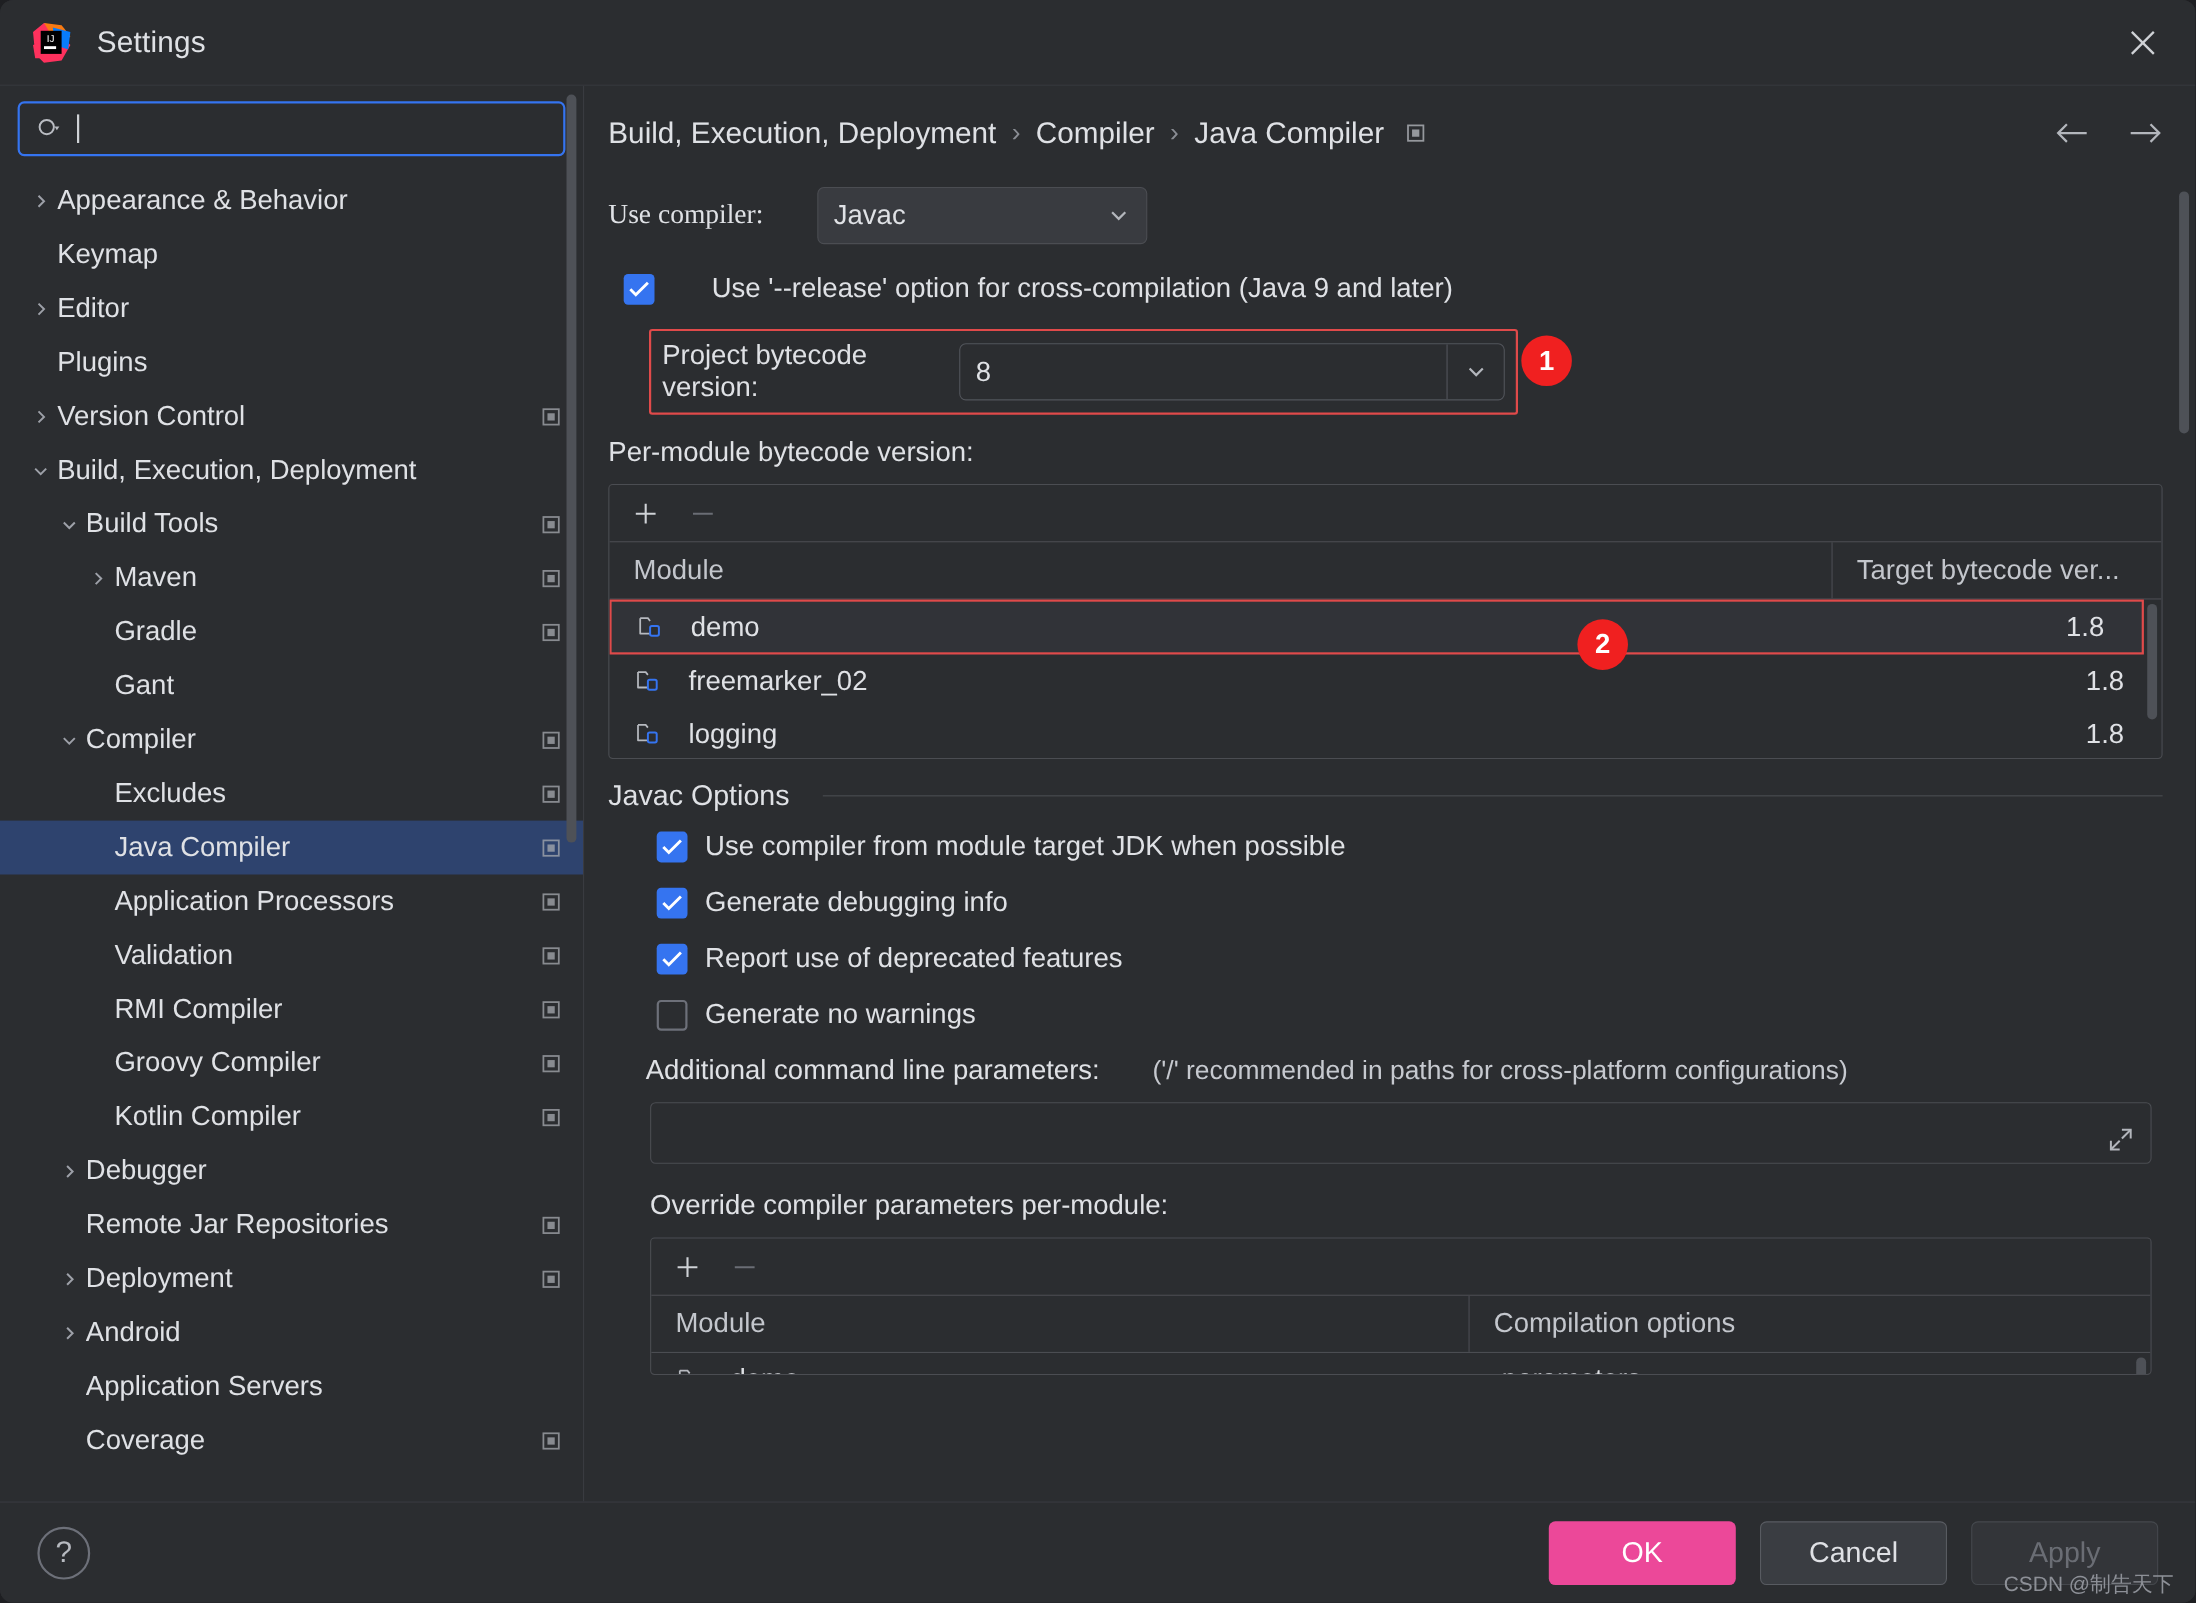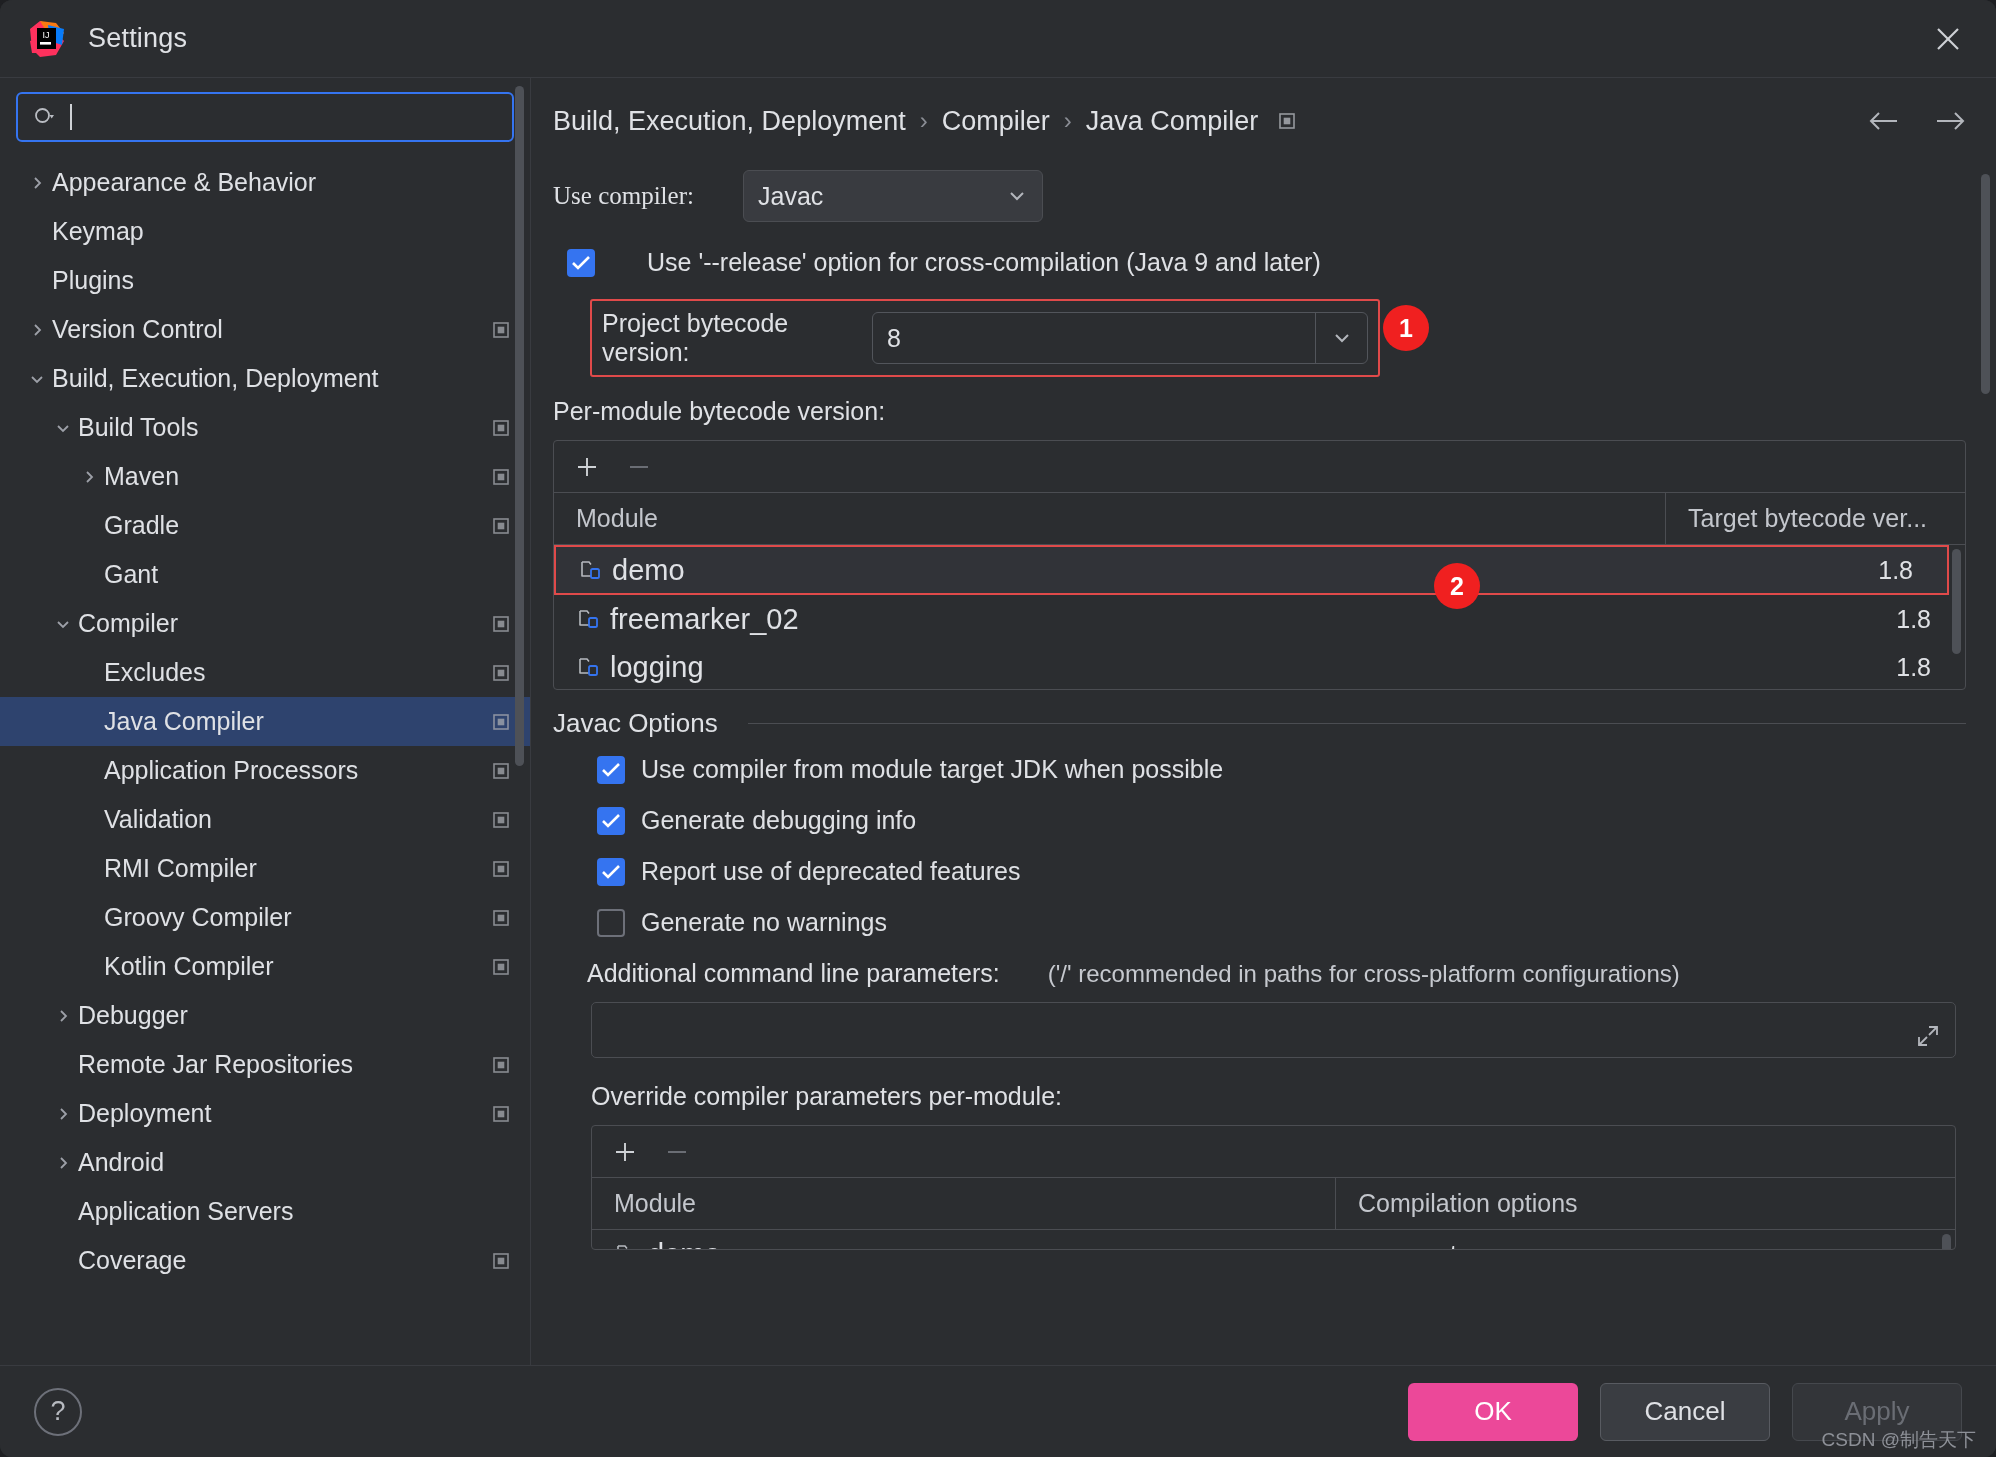--- a/index.html
+++ b/index.html
@@ -179,21 +179,21 @@
   .tbar { height: 52px; display: flex; align-items: center; padding-left: 20px; gap: 26px; border-bottom: 1px solid #4b4d52; }
   .tbar .ic { color: #cfd2d6; cursor: pointer; display:flex; align-items:center; }
   .tbar .ic.dim { color: #6a6d74; }
   .tbar .ic svg { width: 26px; height: 26px; display: block; }
   .thead { height: 52px; display: flex; align-items: center; border-bottom: 1px solid #4b4d52; }
   .th { color: #c3c6cc; font-size: 25px; padding-left: 22px; }
   .th.col1 { flex: 1; }
   .th.col2 { width: 300px; border-left: 1px solid #4b4d52; height: 100%; display:flex; align-items:center; }
   .trow { height: 48px; display: flex; align-items: center; position: relative; }
   .trow.hl { background: #313338; }
-  .tcell1 { flex: 1; display:flex; align-items:center; padding-left: 22px; color: #dfe1e5; font-size: 29px; gap: 8px; }
+  .tcell1 { flex: 1; display:flex; align-items:center; padding-left: 22px; color: #dfe1e5; font-size: 25px; gap: 24px; }
   .tcell2 { width: 300px; color: #dfe1e5; font-size: 25px; display: flex; align-items: center; }
   .tcell2.right { justify-content: flex-end; padding-right: 34px; }
   .tcell2.left { padding-left: 22px; }
   .mod-icon { width: 26px; height: 26px; flex: 0 0 26px; }
   .mod-icon svg { width: 26px; height: 26px; display: block; }
   .tbl-scroll { position: absolute; right: 4px; width: 9px; background: #4e5157; border-radius: 5px; }
 
   .section-title-row { display:flex; align-items:center; gap: 30px; }
   .section-title { color: #dfe1e5; font-size: 26px; white-space: nowrap; }
   .section-line { flex: 1; height: 1px; background: #4b4d52; }
@@ -280,20 +280,28 @@
             <span class="arrow">
               <svg viewBox="0 0 16 16" fill="none" stroke="currentColor" stroke-width="1.8">
                 <polyline points="6,3 11,8 6,13"></polyline>
               </svg>
             </span>
             <span class="label">Appearance &amp; Behavior</span>
           </div>
           <div class="tree-item lvl0">
             <span class="arrow"></span>
             <span class="label">Keymap</span>
+          </div>
+          <div class="tree-item lvl0">
+            <span class="arrow">
+              <svg viewBox="0 0 16 16" fill="none" stroke="currentColor" stroke-width="1.8">
+                <polyline points="6,3 11,8 6,13"></polyline>
+              </svg>
+            </span>
+            <span class="label">Editor</span>
           </div>
           <div class="tree-item lvl0">
             <span class="arrow"></span>
             <span class="label">Plugins</span>
           </div>
           <div class="tree-item lvl0">
             <span class="arrow">
               <svg viewBox="0 0 16 16" fill="none" stroke="currentColor" stroke-width="1.8">
                 <polyline points="6,3 11,8 6,13"></polyline>
               </svg>

